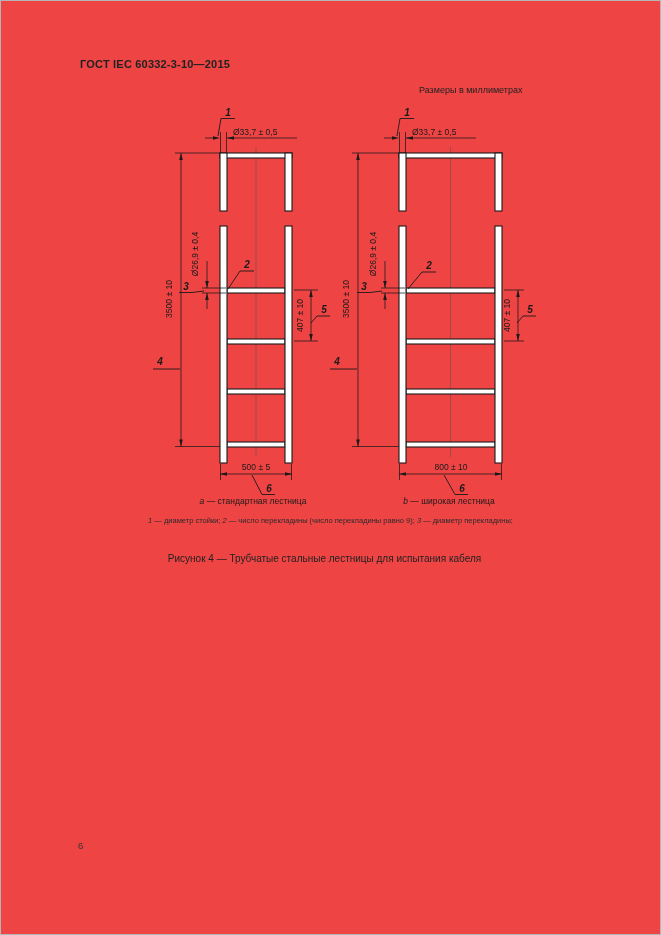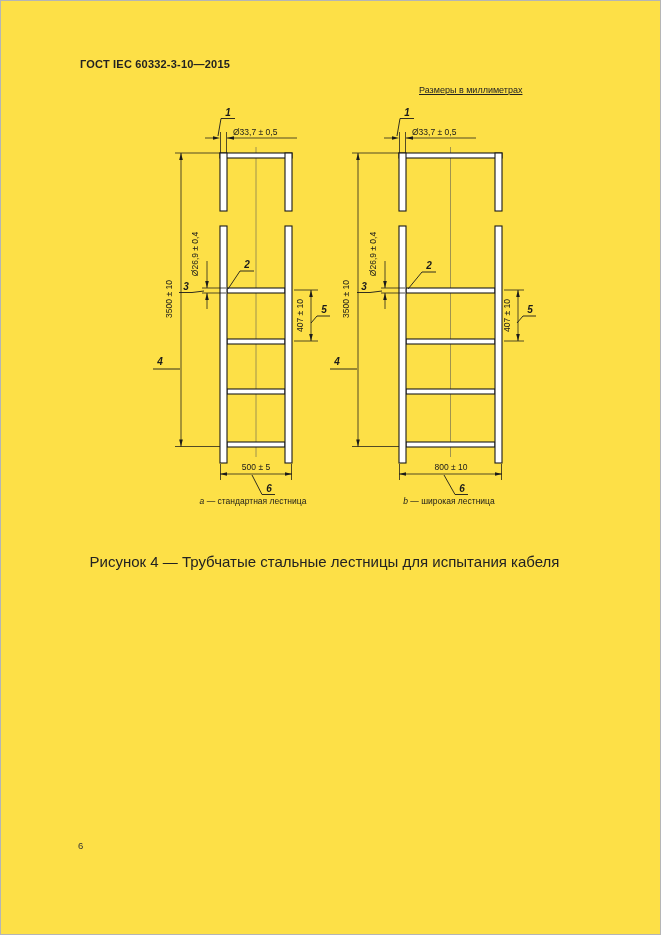--- a/index.html
+++ b/index.html
@@ -1,47 +1,47 @@
 <!DOCTYPE html>
 <html><head>
 <meta charset="utf-8">
 <style>
   html,body { margin:0; padding:0; background:#e8e8e8; }
   .page {
     position:relative; width:661px; height:935px; margin:0 auto;
-    background:#fde047; border:1px solid #b5b5b5; box-sizing:border-box;
+    background:#ef4444; border:1px solid #b5b5b5; box-sizing:border-box;
     font-family:"Liberation Sans", sans-serif; color:#1a1a1a; overflow:hidden;
   }
   .header {
     position:absolute; left:79px; top:57px;
     font-size:11px; font-weight:bold; letter-spacing:0.2px; color:#222;
   }
   .units-note {
     position:absolute; left:418px; top:84px;
-    font-size:9px; color:#222;text-decoration:underline;
+    font-size:9px; color:#222;
   }
   .drawing { position:absolute; left:0; top:0; }
   svg text { font-family:"Liberation Sans", sans-serif; fill:#1a1a1a; }
   .dt  { font-size:8.5px; }
   .co  { font-size:10px; font-style:italic; font-weight:bold; }
   .cap { font-size:8.5px; }
   .cap .lab { font-style:italic; }
   .tube { fill:#ffffff; stroke:#1a1a1a; stroke-width:1.1; }
   .thin { stroke:#1a1a1a; stroke-width:0.75; fill:none; }
   .lead { stroke:#1a1a1a; stroke-width:0.9; fill:none; }
   .cl   { stroke:#555; stroke-width:0.55; fill:none; }
   .ah   { fill:#1a1a1a; stroke:none; }
   .legend {
     position:absolute; left:0; right:0; top:514px; text-align:center;
     font-size:7.5px; line-height:12.5px; color:#2b2b2b;
   }
   .legend .it { font-style:italic; }
   .figure-caption {
     position:absolute; left:0; right:12px; top:552px; text-align:center;
-    font-size:15px; color:#222;
+    font-size:10px; color:#222;
   }
   .page-number {
     position:absolute; left:77px; top:839px; font-size:9.5px; color:#333;
   }
 </style>
 </head>
 <body>
 
 <div class="page">
 
@@ -211,19 +211,22 @@
       <line class="lead" x1="454" y1="493.5" x2="467" y2="493.5"></line>
       <line class="lead" x1="454" y1="493.5" x2="443" y2="474"></line>
     </g>
 
     <text class="cap" x="448" y="503" text-anchor="middle">
       <tspan class="lab">b</tspan><tspan> — широкая лестница</tspan>
     </text>
   </svg>
 
   <div class="legend">
+    <div class="legend-line">
+      <span class="it">1</span><span> — диаметр стойки; </span><span class="it">2</span><span> — число перекладины (число перекладины равно 9); </span><span class="it">3</span><span> — диаметр перекладины;</span>
+    </div>
   </div>
 
   <div class="figure-caption">Рисунок 4 — Трубчатые стальные лестницы для испытания кабеля</div>
 
   <div class="page-number">6</div>
 
 </div>
 
 </body></html>

